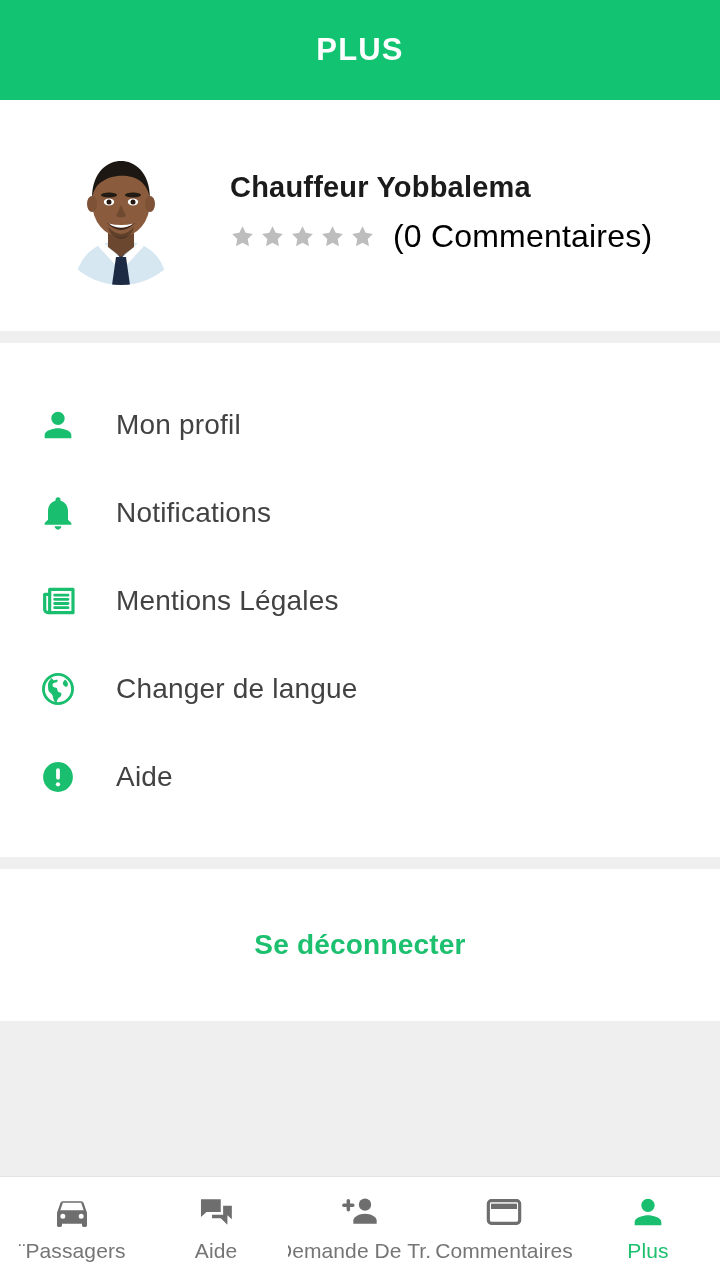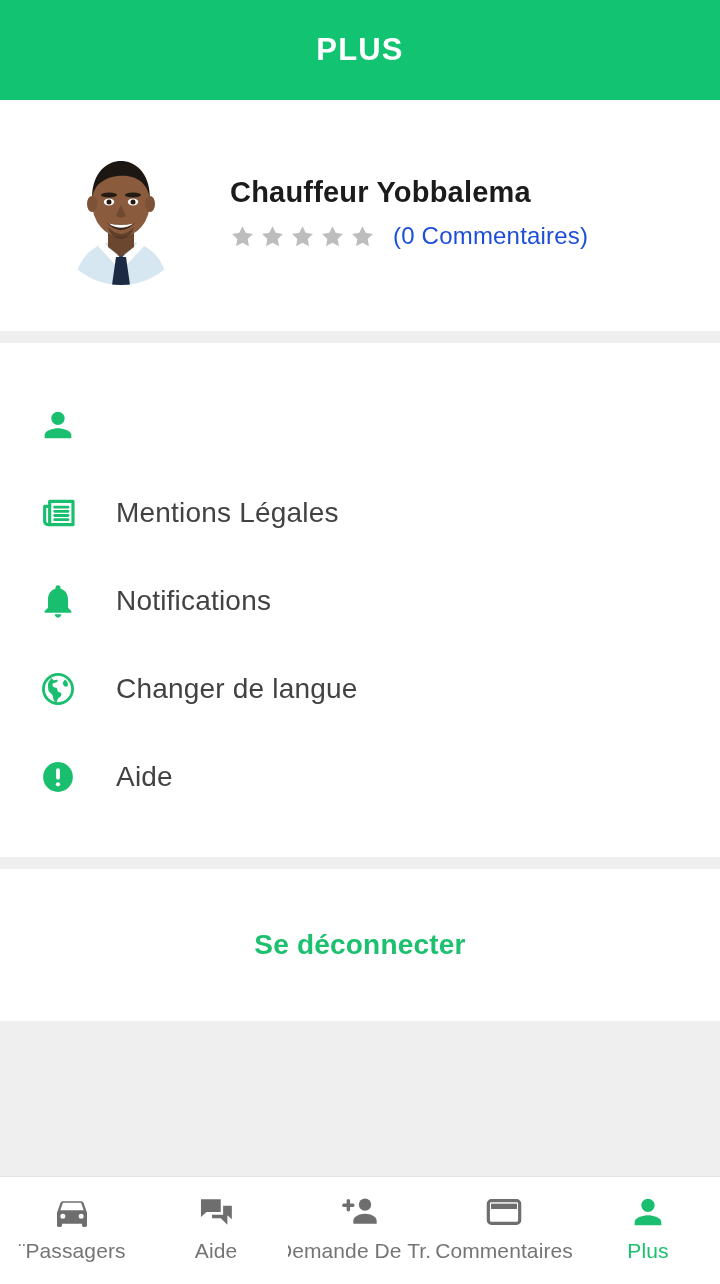--- a/index.html
+++ b/index.html
@@ -87,22 +87,22 @@
   }
   .rating-row {
     display: flex;
     align-items: center;
     margin-top: 13px;
   }
   .stars { display: flex; gap: 5px; }
   .star { width: 25px; height: 25px; display: block; }
   .reviews-count {
     margin-left: 18px;
-    font-size: 24px;
-    color: #1d4ed8;
+    font-size: 32px;
+    color: #000000;
     letter-spacing: 0.2px;
   }
 
   
   .gap {
     background: #efefef;
     flex: 0 0 auto;
     height: 12px;
   }
 
@@ -261,40 +261,41 @@
     <div class="gap"></div>
 
     <div class="menu-card">
 
       <div class="menu-item">
         <div class="menu-icon">
           <svg width="40" height="40" viewBox="0 0 24 24">
               <path fill="#19be6e" d="M12 12c2.21 0 4-1.79 4-4s-1.79-4-4-4-4 1.79-4 4 1.79 4 4 4zm0 2c-2.67 0-8 1.34-8 4v2h16v-2c0-2.66-5.33-4-8-4z"></path>
             </svg>
         </div>
+        <div class="menu-label">Mon profil</div>
+      </div>
+
+      <div class="menu-item">
+        <div class="menu-icon">
+          <svg width="40" height="40" viewBox="0 0 24 24">
+              <path fill="#19be6e" d="M12 22c1.1 0 2-.9 2-2h-4c0 1.1.9 2 2 2zm6-6v-5c0-3.07-1.64-5.64-4.5-6.32V4a1.5 1.5 0 0 0-3 0v.68C7.63 5.36 6 7.92 6 11v5l-2 2v1h16v-1l-2-2z"></path>
+            </svg>
+        </div>
+        <div class="menu-label">Notifications</div>
       </div>
 
       <div class="menu-item">
         <div class="menu-icon">
           <svg width="40" height="40" viewBox="0 0 24 24">
             <path fill="none" stroke="#19be6e" stroke-width="1.9" stroke-linejoin="round" d="M7 5h14v14H7z"></path>
             <path fill="none" stroke="#19be6e" stroke-width="1.9" stroke-linecap="round" stroke-linejoin="round" d="M7 8H4v9a2 2 0 0 0 2 2h1"></path>
             <path stroke="#19be6e" stroke-width="1.7" stroke-linecap="round" d="M10 8.5h8M10 11h8M10 13.5h8M10 16h8"></path>
           </svg>
         </div>
         <div class="menu-label">Mentions Légales</div>
-      </div>
-
-      <div class="menu-item">
-        <div class="menu-icon">
-          <svg width="40" height="40" viewBox="0 0 24 24">
-              <path fill="#19be6e" d="M12 22c1.1 0 2-.9 2-2h-4c0 1.1.9 2 2 2zm6-6v-5c0-3.07-1.64-5.64-4.5-6.32V4a1.5 1.5 0 0 0-3 0v.68C7.63 5.36 6 7.92 6 11v5l-2 2v1h16v-1l-2-2z"></path>
-            </svg>
-        </div>
-        <div class="menu-label">Notifications</div>
       </div>
 
 
       <div class="menu-item">
         <div class="menu-icon">
           <svg width="38" height="38" viewBox="0 0 24 24">
             <circle cx="12" cy="12" r="9.2" fill="none" stroke="#19be6e" stroke-width="1.8"></circle>
             <path fill="#19be6e" d="M7.4 4.8c.8.5 1.1 1.4 1.9 1.6.9.2 1.5-.6 2.2-.2.6.4.2 1.3-.4 1.6-.7.4-1.6.2-2.2.7-.6.5-.4 1.5.1 2 .6.6 1.6.4 2.2.9.5.5.3 1.4.7 2 .5.7 1.5.6 2 1.2.5.6.2 1.6-.3 2.2-.6.7-1.5 1-1.9 1.8-.3.6-.2 1.4-.7 1.8-.9-.2-1.5-1-1.8-1.8-.4-1-.3-2.1-.9-3-.5-.8-1.5-1.2-2-2-.6-1-.5-2.2-.6-3.3-.1-1 .1-2.1.6-3 .3-.6.7-1.1 1.1-1.5z"></path>
             <path fill="#19be6e" d="M16.5 6c.8.6 1.4 1.5 1.7 2.4.2.7.1 1.6-.5 2-.6.4-1.4 0-1.9-.5-.5-.5-.9-1.2-.7-1.9.2-.7.8-1.2 1.4-2z"></path>
           </svg>

